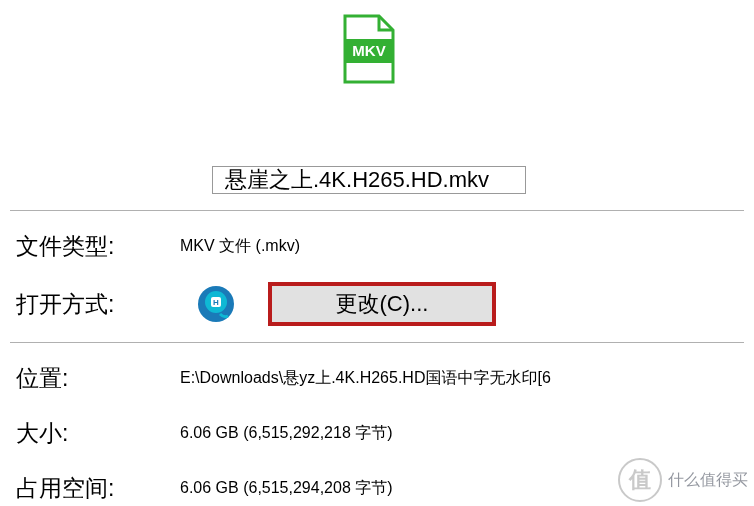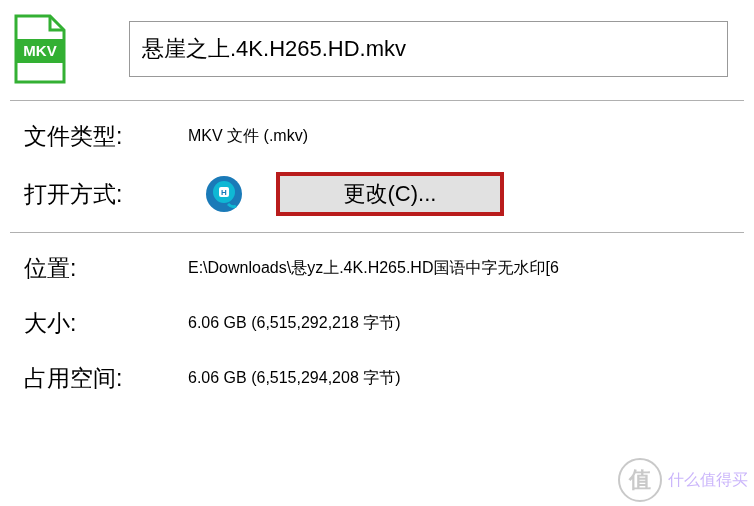--- a/index.html
+++ b/index.html
@@ -10,21 +10,22 @@
       font-family: "Microsoft YaHei", "Segoe UI", sans-serif;
       font-size: 22px;
       color: #000000;
       position: relative;
       overflow: hidden;
     }
     .top-area {
       display: flex;
       align-items: center;
       padding: 14px 26px 8px 10px;
-      gap: 59px;
+      gap: 82px;
+      flex-direction: column;
     }
     .file-icon {
       width: 60px;
       height: 70px;
       position: relative;
     }
     .filename-input {
       flex: 1;
       height: 56px;
       border: 1px solid #999;
@@ -42,21 +43,20 @@
     .row {
       display: flex;
       align-items: center;
       padding: 12px 10px 12px 16px;
       min-height: 54px;
     }
     .row-label {
       width: 164px;
       flex-shrink: 0;
       font-size: 23px;
-      margin-left: 8px;
     }
     .row-value {
       font-size: 16px;
       white-space: nowrap;
       overflow: hidden;
     }
     .open-with-row {
       display: flex;
       align-items: center;
       padding: 8px 10px 8px 16px;
@@ -98,21 +98,21 @@
       border-radius: 50%;
       display: flex;
       align-items: center;
       justify-content: center;
       font-size: 22px;
       font-weight: bold;
       color: #888;
     }
     .watermark-text {
       font-size: 16px;
-      color: #8b5cf6;
+      color: #0f172a;
       writing-mode: horizontal-tb;
     }
   </style>
 </head>
 <body>
 
 <div class="top-area">
   <div class="file-icon">
     <svg width="60" height="70" viewBox="0 0 60 70">
       <path d="M6 2 L40 2 L54 16 L54 68 L6 68 Z" fill="none" stroke="#33b033" stroke-width="3"></path>

